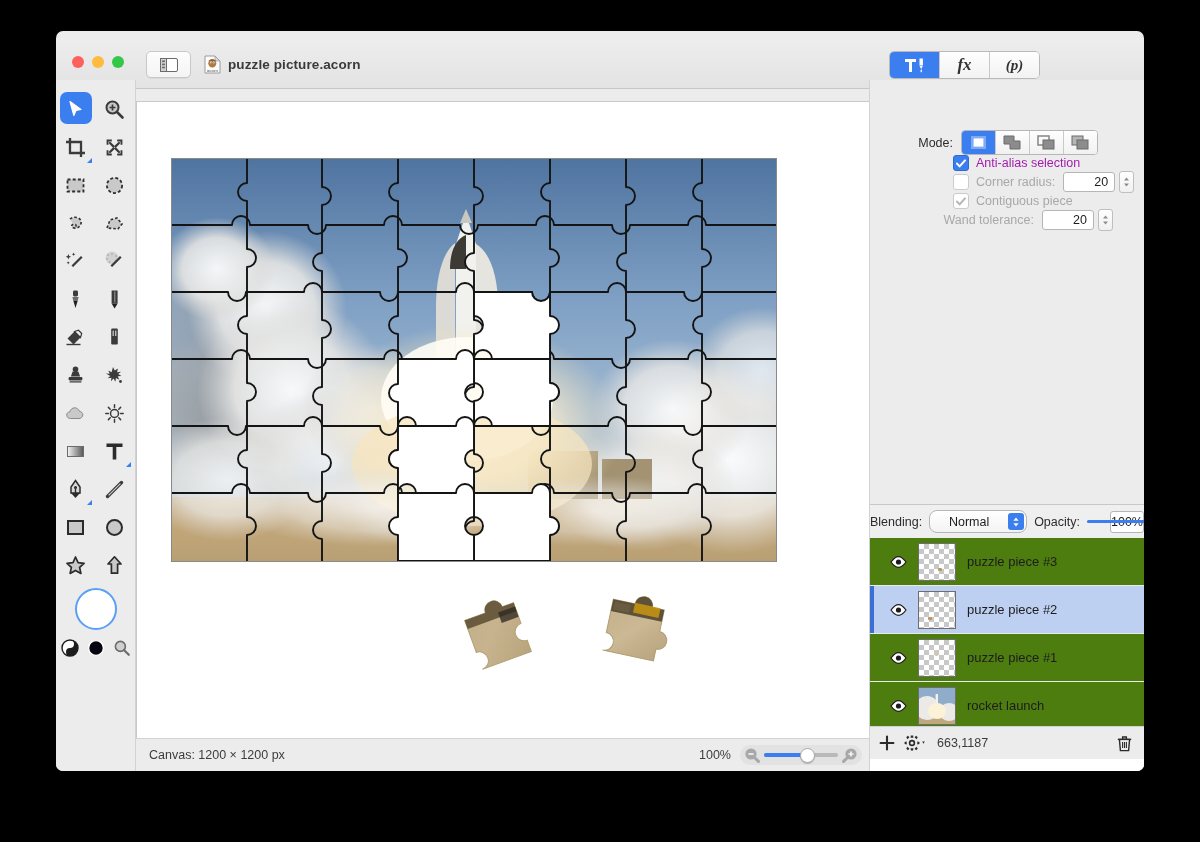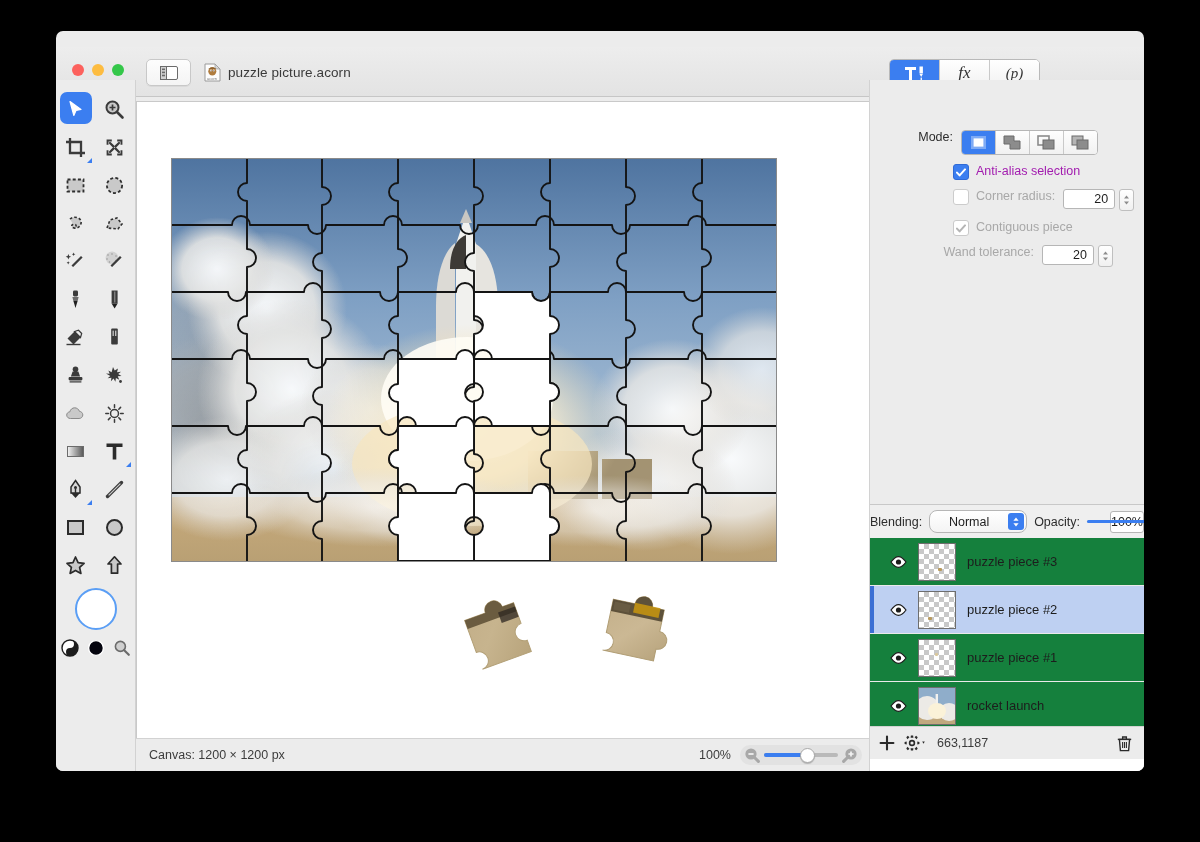--- a/index.html
+++ b/index.html
@@ -9,23 +9,24 @@
     -webkit-font-smoothing:antialiased;
   }
   .window{
     position:absolute;left:56px;top:31px;width:1088px;height:740px;
     background:#ececec;border-radius:7px;overflow:hidden;
     box-shadow:0 6px 28px rgba(0,0,0,.55);
   }
 
   
   .titlebar{
-    position:absolute;left:0;top:16px;width:100%;height:49px;
+    position:absolute;left:0;top:8px;width:100%;height:49px;
     background:linear-gradient(#ededed,#e3e3e3);
     border-bottom:1px solid #c6c6c6;
+    font-weight:bold;
   }
   .lights{position:absolute;left:16px;top:17px;display:flex;gap:8px;}
   .light{width:12px;height:12px;border-radius:50%;}
   .l-red{background:#fc615d;}
   .l-yellow{background:#fdbc40;}
   .l-green{background:#34c749;}
 
   .sidebtn{
     position:absolute;left:90px;top:12px;width:43px;height:25px;
     background:linear-gradient(#fdfdfd,#f4f4f4);
@@ -117,21 +118,21 @@
   }
   .sbtn{position:absolute;width:16px;height:16px;}
   .sbtn.minus{left:4px;} .sbtn.plus{right:4px;}
 
   
   .rightpane{
     position:absolute;right:0;top:49px;width:274px;bottom:0;background:#ececec;
     border-left:1px solid #d2d2d2;
   }
   .optionspanel{position:absolute;left:0;top:0;right:0;height:424px;}
-  .orow{display:flex;margin-bottom:9px;}
+  .orow{display:flex;align-items:center;margin-bottom:0;}
   .olabel{font-size:12.5px;color:#2c2c2c;text-align:right;}
   .olabel.dim{color:#a8a8a8;}
 
   .modeseg{
     display:flex;height:23px;border:1px solid #b6b6b6;border-radius:4px;overflow:hidden;
     background:#fff;margin-left:8px;
   }
   .modeseg > div{
     width:33px;display:flex;align-items:center;justify-content:center;
     border-right:1px solid #c9c9c9;background:linear-gradient(#fefefe,#f1f1f1);
@@ -183,21 +184,21 @@
   .opfield{
     width:48px;height:20px;border:1px solid #b6b6b6;background:#fff;border-radius:3px;
     font-size:12.5px;color:#1d1d1d;display:flex;align-items:center;justify-content:center;
   }
 
   .layerlist{position:absolute;left:0;top:33px;right:0;bottom:0;overflow:hidden;}
   .layer{
     height:47px;display:flex;align-items:center;gap:11px;padding-left:20px;
     border-bottom:1px solid #eaeaea;position:relative;background:#fafafa;
   }
-  .layer.alt{background:#15803d;align-items:center;}
+  .layer.alt{background:#4d7c0f;align-items:center;}
   .layer.active{background:#bed0f2;}
   .layer.active::before{
     content:"";position:absolute;left:0;top:0;bottom:0;width:4px;background:#3b6fd4;
   }
   .thumb{
     width:36px;height:36px;border:1px solid #6e6e6e;flex:none;position:relative;overflow:hidden;
     background-image:
       linear-gradient(45deg,#c8c8c8 25%,transparent 25%,transparent 75%,#c8c8c8 75%),
       linear-gradient(45deg,#c8c8c8 25%,transparent 25%,transparent 75%,#c8c8c8 75%);
     background-size:10px 10px;background-position:0 0,5px 5px;background-color:#fff;

